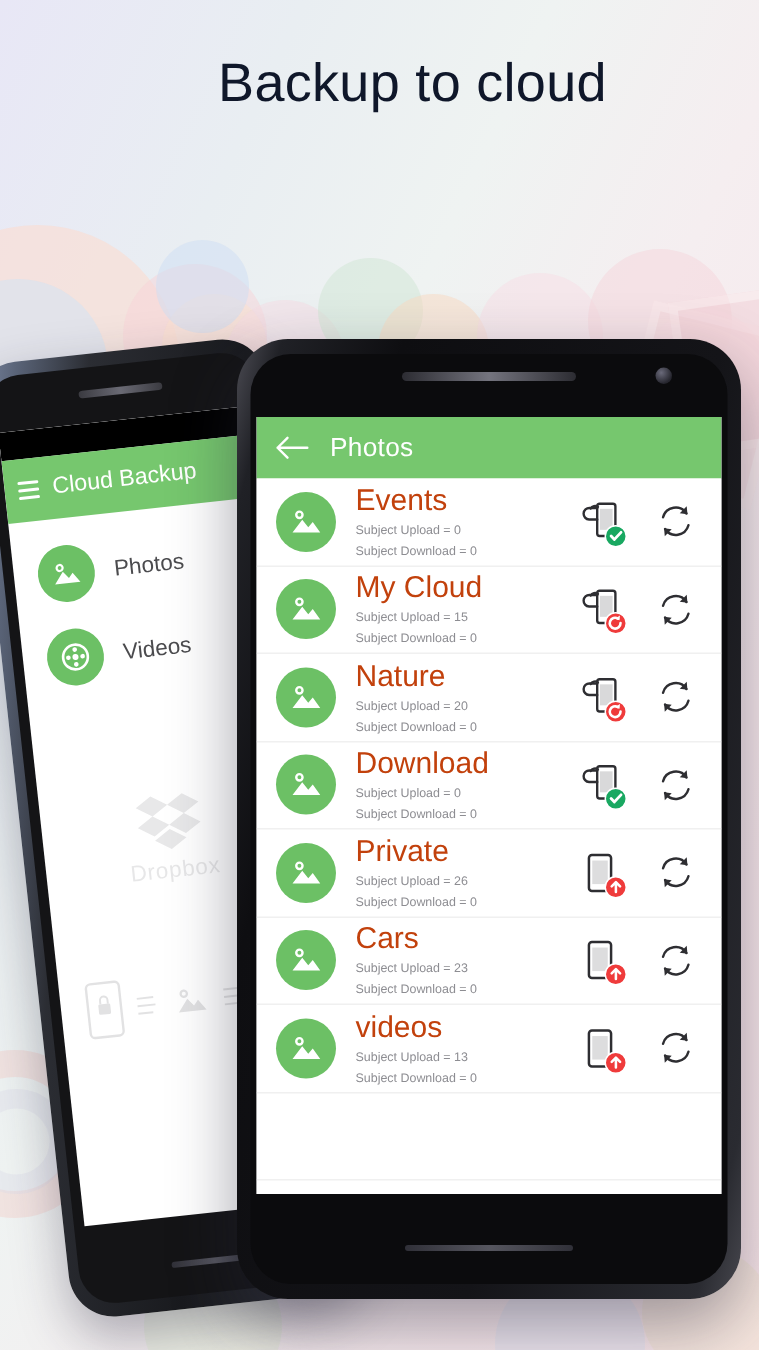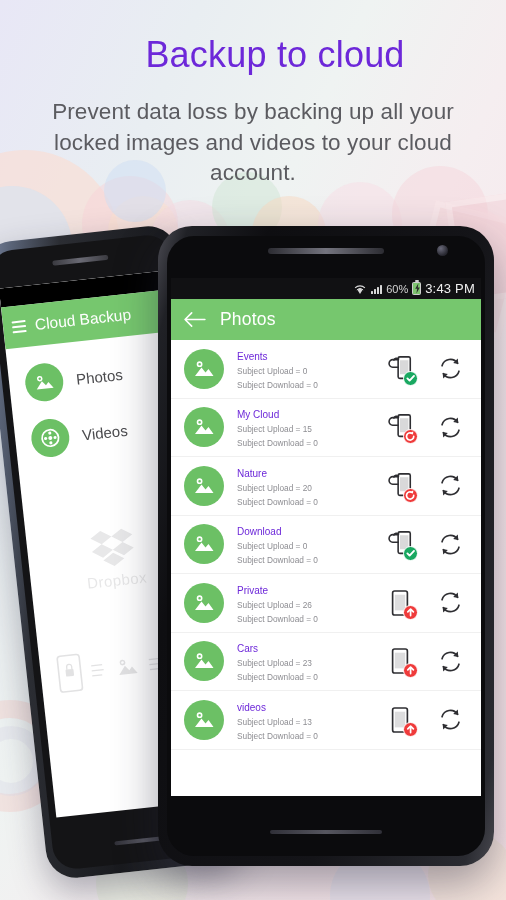--- a/index.html
+++ b/index.html
@@ -164,21 +164,21 @@
 
   
   #list { flex:1; overflow:hidden; background:#fff; position:relative; }
   .row {
     height:58.5px; display:flex; align-items:center;
     padding-left:13px; padding-right:8px; gap:13px;
     border-bottom:1px solid #f0f0f0;
   }
   .row .circ { width:40px; height:40px; }
   .rowtext { flex:1; min-width:0; }
-  .rowtitle { font-size:10px; color:#6d28d9; line-height:1.2; }
+  .rowtitle { font-size:20px; color:#c2410c; line-height:1.2; }
   .rowsub { font-size:8.3px; color:#8d8d92; line-height:1.42; margin-top:2px; }
   .acts { display:flex; align-items:center; gap:16px; padding-right:6px; }
   .act { width:34px; height:34px; display:flex; align-items:center; justify-content:center; position:relative; }
 
   
   #syncall {
     height:40px; background:#686868; color:#fff;
     display:flex; align-items:center; justify-content:center;
     font-size:17px; flex:none;
   }
@@ -201,22 +201,21 @@
   <div class="ring" style="left:-46px;top:700px;width:112px;height:112px;border-width:18px;border-color:#f3c7c0;"></div>
   <div class="ring" style="left:-24px;top:726px;width:70px;height:70px;border-width:13px;border-color:#d9dbe9;"></div>
   <div class="blob" style="left:96px;top:838px;width:92px;height:92px;background:#e3edd4;opacity:.45;"></div>
   <div class="blob" style="left:330px;top:846px;width:100px;height:100px;background:#dde3f2;opacity:.45;"></div>
   <div class="blob" style="left:428px;top:832px;width:86px;height:86px;background:#f0e2cf;opacity:.45;"></div>
   <div style="position:absolute;left:420px;top:210px;width:96px;height:120px;background:#f6d9dc;opacity:.5;transform:rotate(14deg);border:6px solid #fbeaec;"></div>
   <div style="position:absolute;left:452px;top:196px;width:80px;height:104px;background:#f1cdd3;opacity:.45;transform:rotate(-8deg);border:6px solid #fbeaec;"></div>
 </div>
 
 <div id="headline">
-  <div id="title" style="color: #6d28d9; padding-left: 44px;">Backup to cloud</div>
-  <div id="subtitle" style="color: rgb(91, 91, 96);">Prevent data loss by backing up all your locked images and videos to your cloud account.</div>
+  <div id="title" style="color: #0f172a; padding-left: 44px;">Backup to cloud</div>
 </div>
 
 <div class="phone" id="phone-back">
   <div class="body"></div>
   <div class="inner"></div>
   <div class="earpiece"></div>
   <div class="phone-bottom-bar"></div>
 
   <div class="screen">
     <div class="statusbar"></div>
@@ -291,40 +290,20 @@
 
 <div class="phone" id="phone-front">
   <div class="body"></div>
   <div class="inner"></div>
   <div class="earpiece"></div>
   <div class="cam"></div>
   <div class="phone-bottom-bar" style="width:112px;bottom:32px;"></div>
 
   <div class="screen">
 
-    <div id="statusbar">
-      <svg width="14" height="12" viewBox="0 0 16 13" aria-hidden="true">
-        <path d="M8 12.2 L5 7.4 a5.2 5.2 0 0 1 6 0 Z" fill="#d8d8d8"></path>
-        <path d="M2.4 5.2 a8.2 8.2 0 0 1 11.2 0" fill="none" stroke="#d8d8d8" stroke-width="1.3"></path>
-        <path d="M4.4 7.6 a5.2 5.2 0 0 1 7.2 0" fill="none" stroke="#d8d8d8" stroke-width="1.1"></path>
-      </svg>
-      <span class="sig">
-        <i style="height:3px"></i>
-          <i style="height:5px"></i>
-          <i style="height:7px"></i>
-          <i style="height:9px"></i>
-      </span>
-      <span class="pct">60%</span>
-      <span class="batt">
-        <svg width="9" height="13" viewBox="0 0 9 13" style="position:absolute;left:0;top:-1px" aria-hidden="true">
-          <path d="M5.4 1.2 L2.2 6.8 H4.2 L3.4 11.6 L6.8 5.6 H4.8 Z" fill="#2c2c2c"></path>
-        </svg>
-      </span>
-      <span class="clock">3:43 PM</span>
-    </div>
 
     <div id="toolbar" style="background: rgb(118, 199, 110);">
       <span style="display:flex;align-items:center;">
         <svg width="23" height="17" viewBox="0 0 24 18" aria-hidden="true">
           <path d="M23 9 H2 M9 2 L2 9 L9 16" fill="none" stroke="#fff" stroke-width="1.7" stroke-linecap="round" stroke-linejoin="round"></path>
         </svg>
       </span>
       <span class="tt">Photos</span>
     </div>
 

